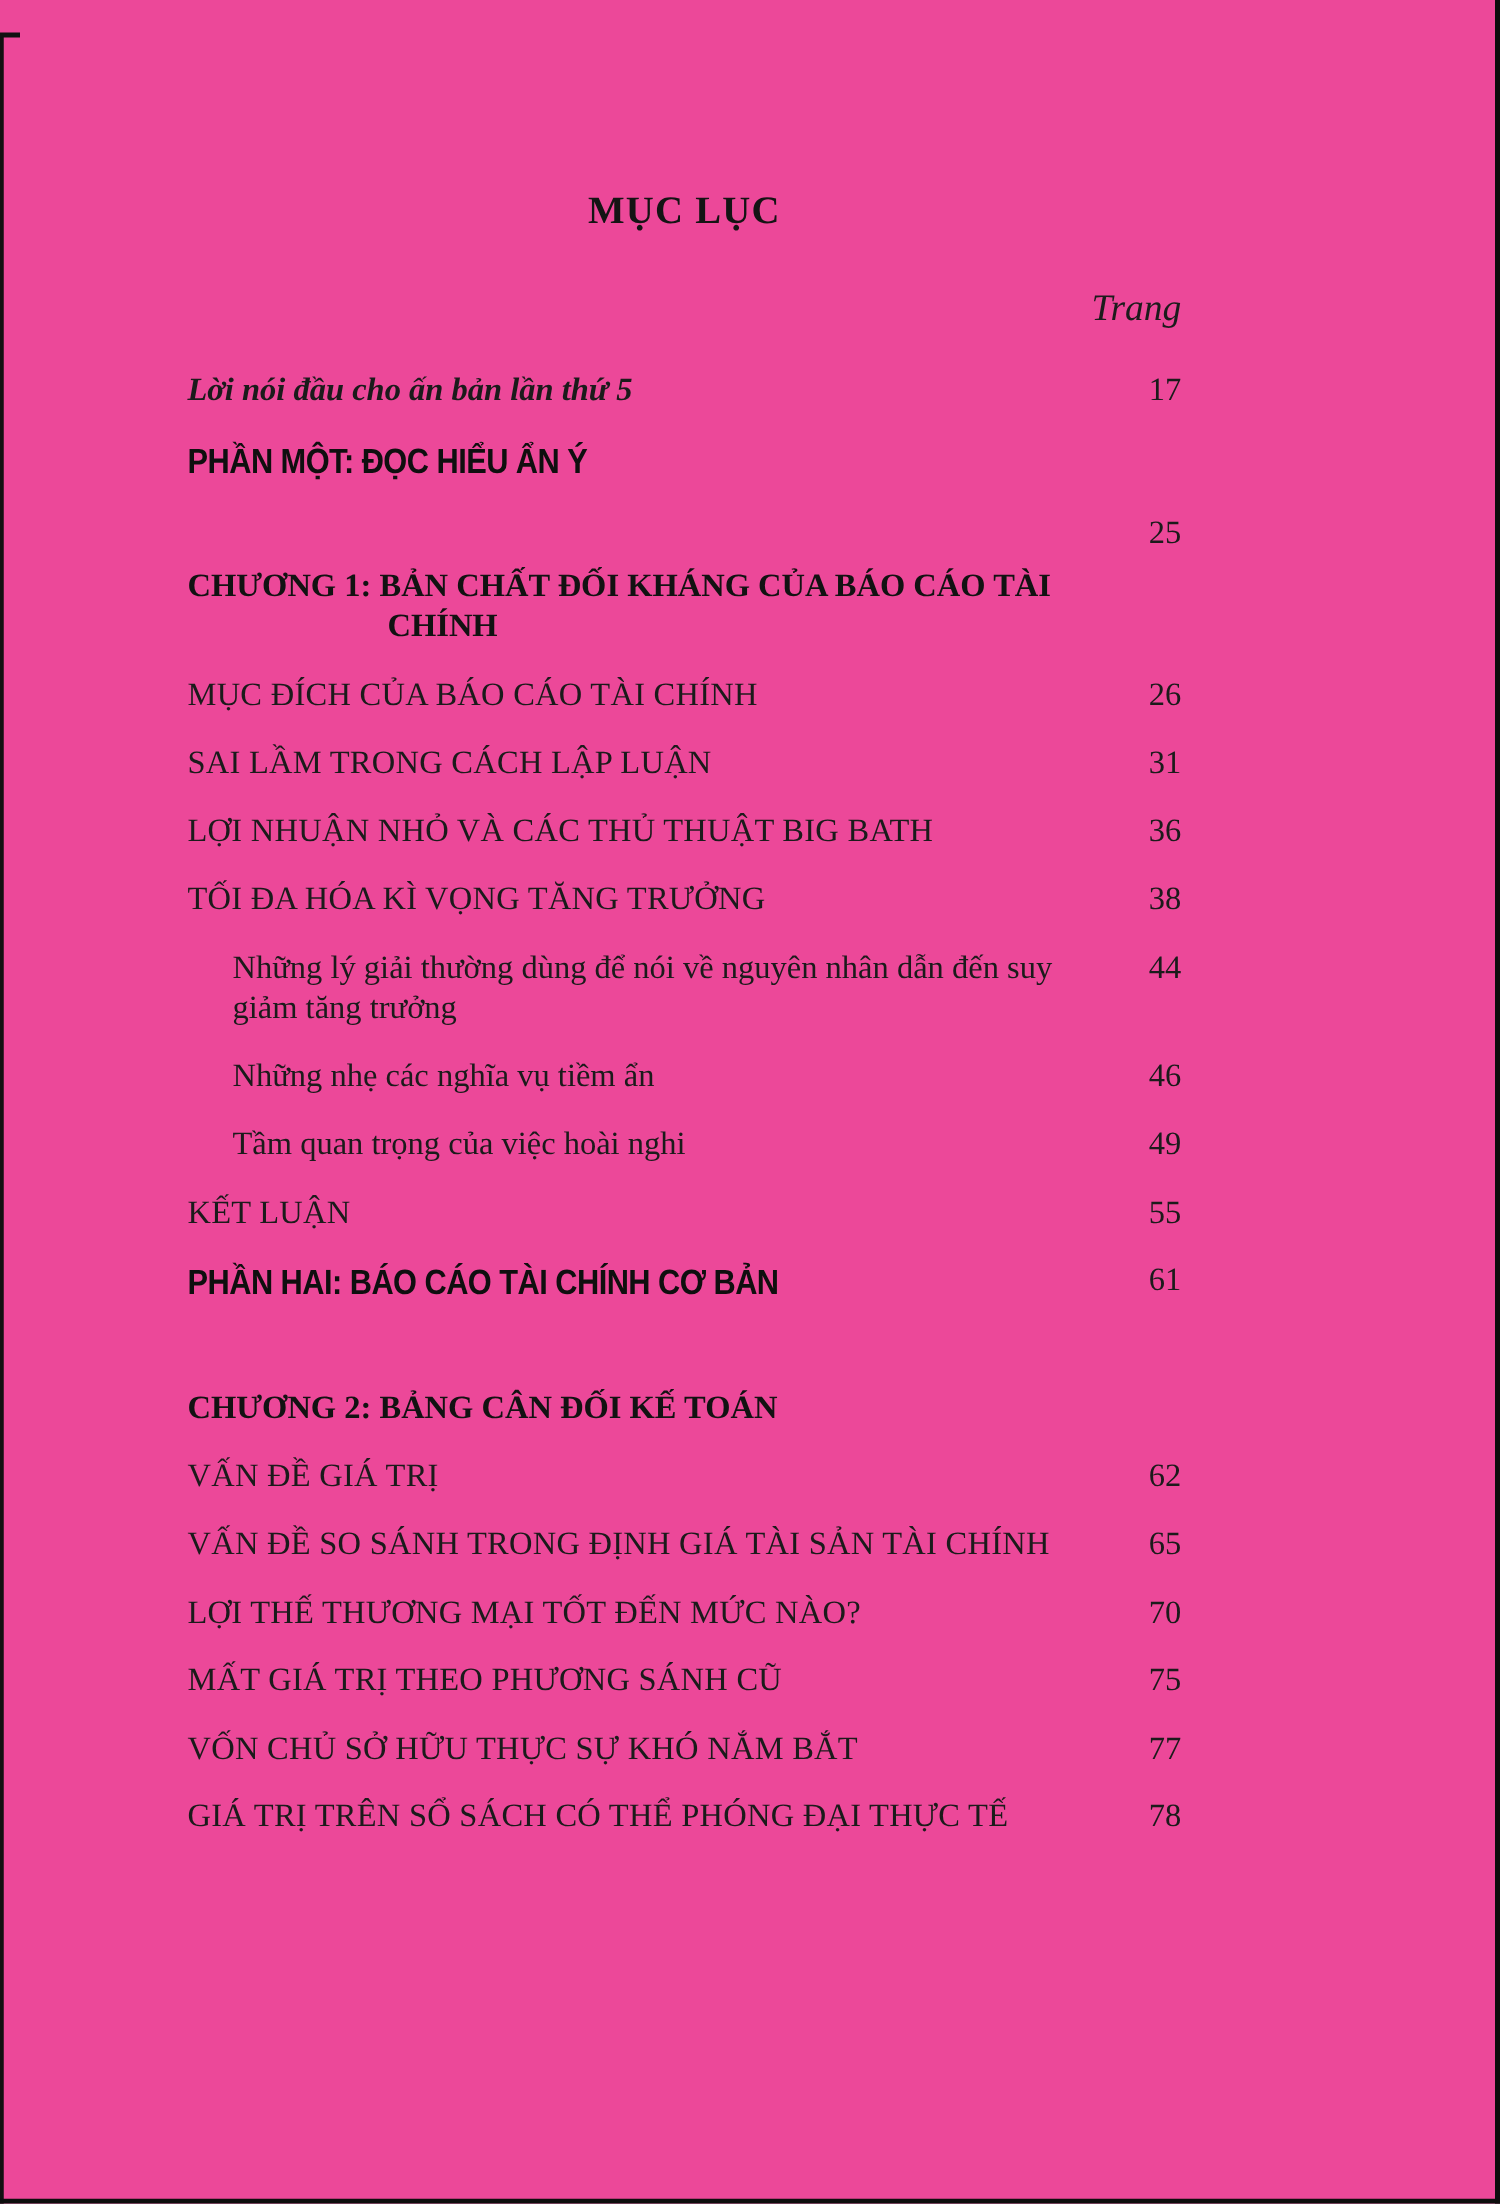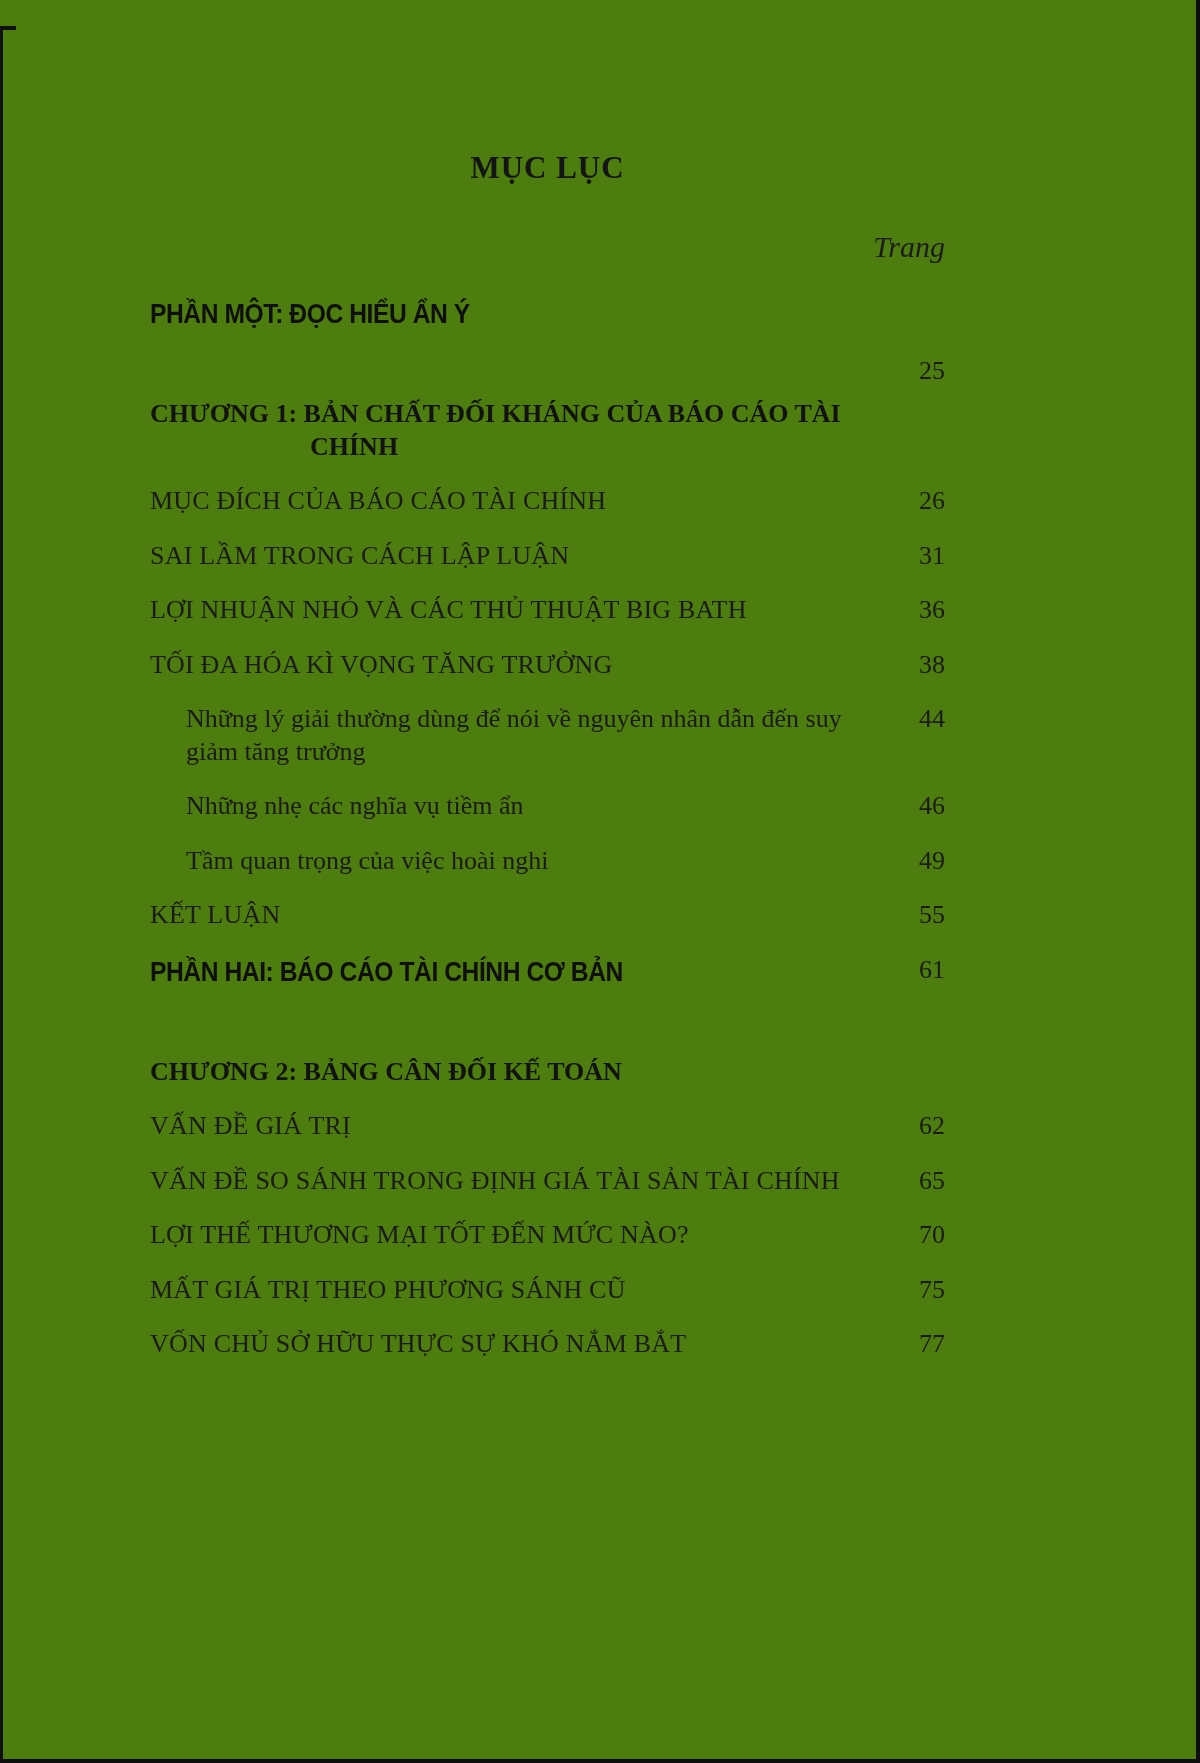--- a/index.html
+++ b/index.html
@@ -11,21 +11,21 @@
     height: 1763px;
     background: #ffffff;
     position: relative;
     overflow: hidden;
     font-family: "Liberation Serif", serif;
     color: #1b1b1b;
   }
   .page {
     position: absolute;
     inset: 0;
-    background: #4d7c0f;
+    background: #ec4899;
   }
   
   .edge-right {
     position: absolute;
     top: 0;
     right: 0;
     width: 4px;
     height: 100%;
     background: #0d0d0d;
   }
@@ -152,20 +152,24 @@
 <div class="page">
   <div class="edge-left"></div>
   <div class="edge-left-notch"></div>
   <div class="edge-right"></div>
   <div class="edge-bottom"></div>
 
   <div class="content">
     <h1 class="title">MỤC LỤC</h1>
     <div class="col-header">Trang</div>
     <div class="toc">
+        <div class="row frontmatter">
+          <span class="label">Lời nói đầu cho ấn bản lần thứ 5</span>
+          <span class="num">17</span>
+        </div>
         <div class="row part">
           <span class="label">PHẦN MỘT: ĐỌC HIỂU ẨN Ý</span>
           <span class="num"></span>
         </div>
         <div class="row chapter">
           <span class="label">CHƯƠNG 1: BẢN CHẤT ĐỐI KHÁNG CỦA BÁO CÁO TÀI CHÍNH</span>
           <span class="num">25</span>
         </div>
         <div class="row section">
           <span class="label">MỤC ĐÍCH CỦA BÁO CÁO TÀI CHÍNH</span>
@@ -220,15 +224,19 @@
           <span class="num">70</span>
         </div>
         <div class="row section">
           <span class="label">MẤT GIÁ TRỊ THEO PHƯƠNG SÁNH CŨ</span>
           <span class="num">75</span>
         </div>
         <div class="row section">
           <span class="label">VỐN CHỦ SỞ HỮU THỰC SỰ KHÓ NẮM BẮT</span>
           <span class="num">77</span>
         </div>
+        <div class="row section">
+          <span class="label">GIÁ TRỊ TRÊN SỔ SÁCH CÓ THỂ PHÓNG ĐẠI THỰC TẾ</span>
+          <span class="num">78</span>
+        </div>
       </div>
   </div>
 </div>
 
 </body></html>

